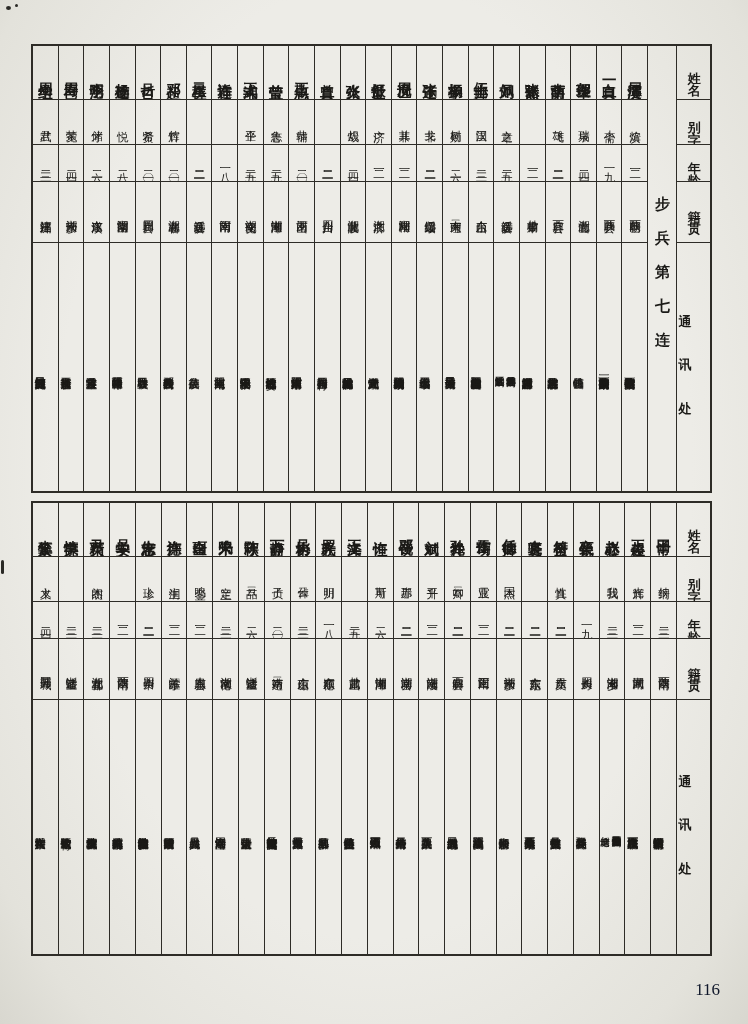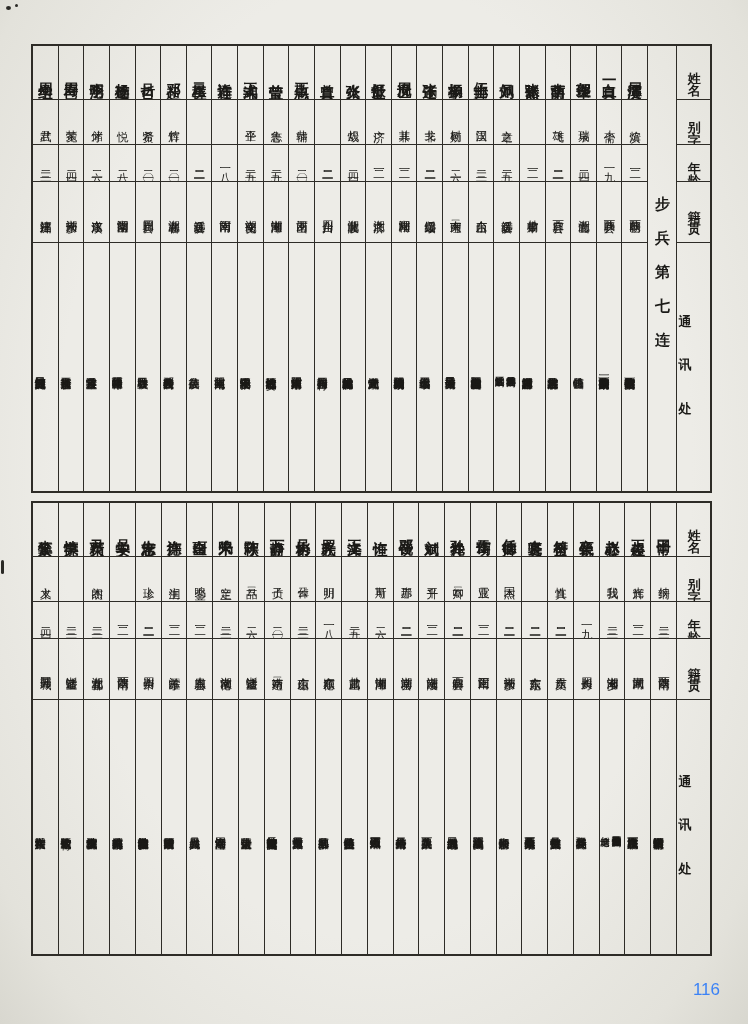--- a/index.html
+++ b/index.html
@@ -61,23 +61,23 @@
   .t-addr{font-size:11px;letter-spacing:0;}
   .t-addr.sm{font-size:9.5px;line-height:1.2;}
   .hdr{font-weight:bold;font-size:13px;}
   .hdr-2{letter-spacing:11px;}
   .hdr-3{letter-spacing:44px;}
   .t-section{font-size:15px;font-weight:bold;letter-spacing:34px;}
   .page-number{
     position:absolute;
     right:28px;
     top:980px;
-    font-family:Liberation Sans, sans-serif;
+    font-family:Liberation Serif, serif;
     font-size:17px;
-    color:#3b82f6;
+    color:#0f172a;
   }
 </style>
 </head>
 <body>
 
 <div class="speck" style="left:6px;top:6px;width:5px;height:4px;"></div>
 <div class="speck" style="left:15px;top:4px;width:3px;height:3px;"></div>
 <div class="speck" style="left:1px;top:560px;width:3px;height:14px;border-radius:2px;"></div>
 
 <div id="table-top" class="roster-table">

